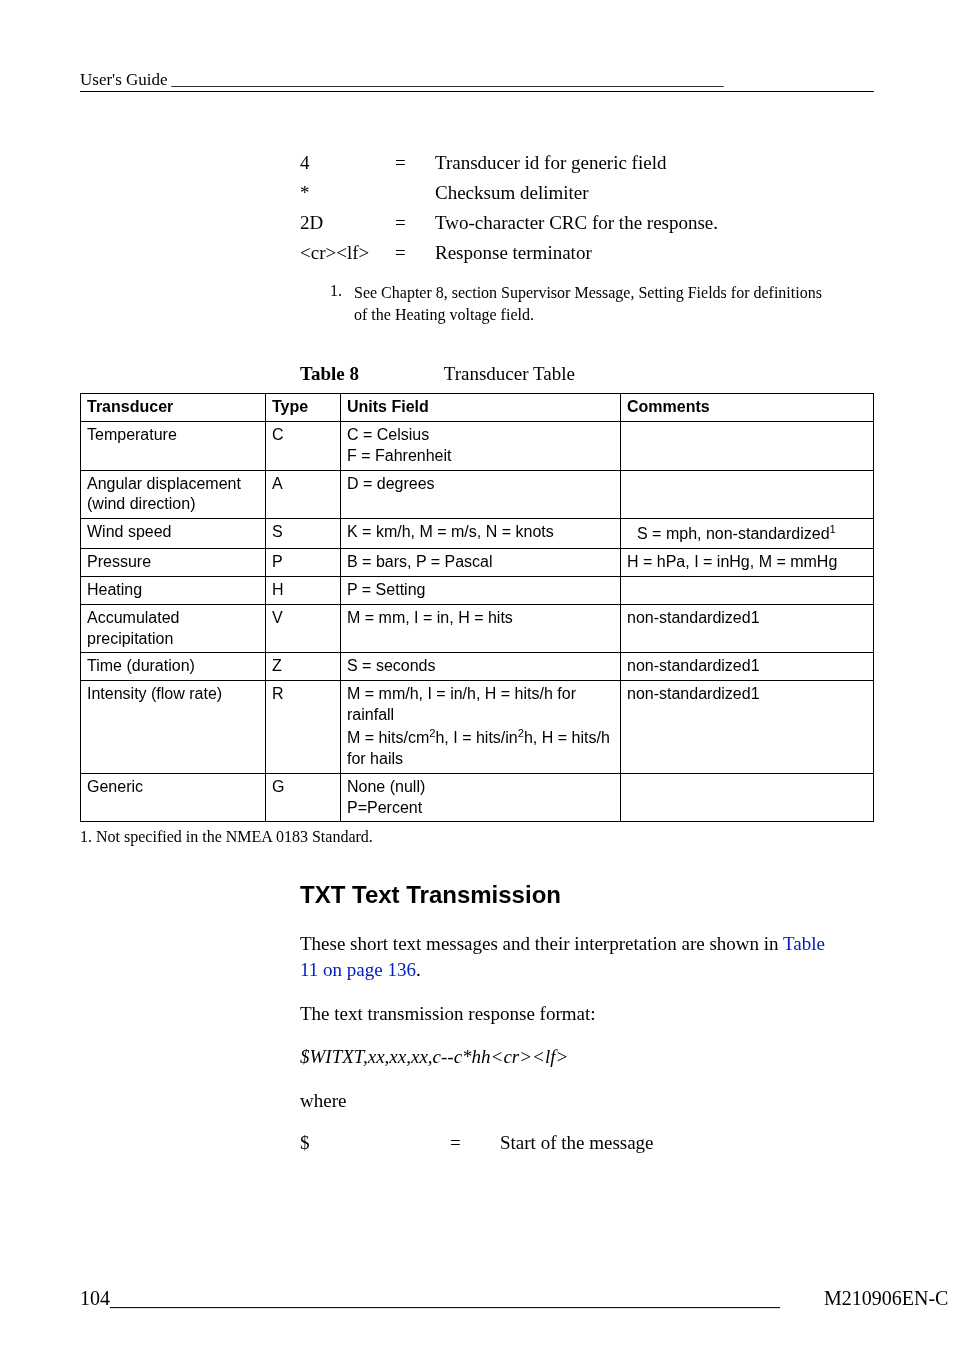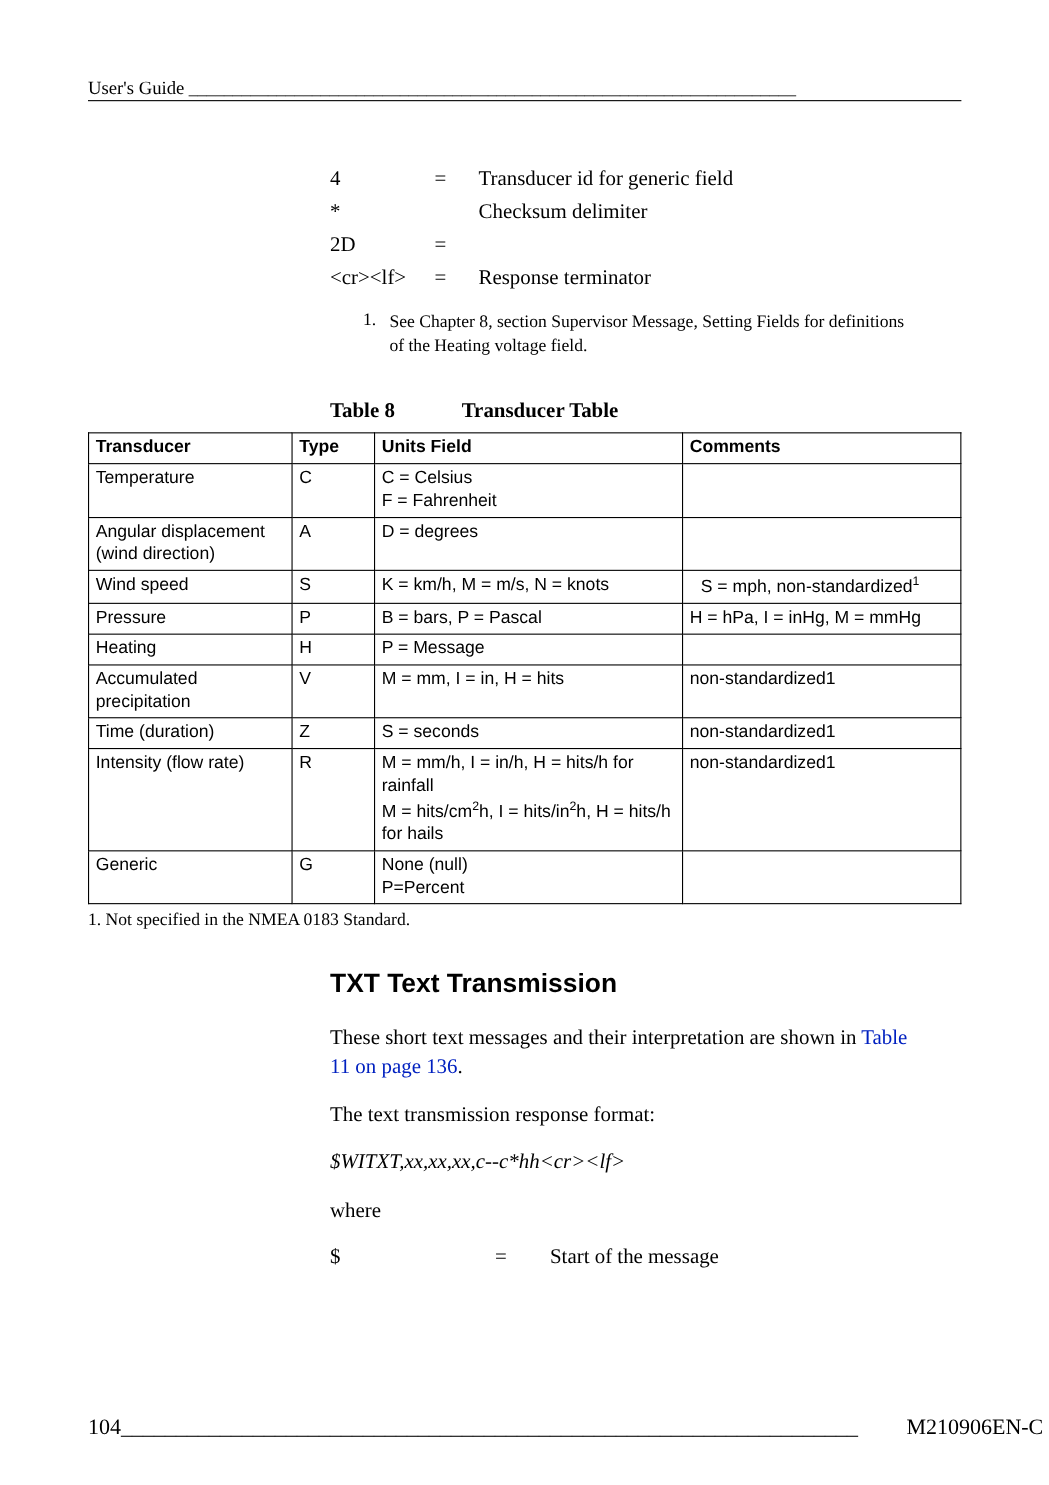--- a/index.html
+++ b/index.html
@@ -24,21 +24,21 @@
   .def-row { display: flex; font-size: 19px; margin-bottom: 8px; }
   .def-term { width: 95px; flex-shrink: 0; }
   .def-eq { width: 40px; flex-shrink: 0; }
   .def-desc { flex: 1; }
   .footnote-list { margin-left: 250px; margin-right: 50px; margin-top: 18px; font-size: 16px; }
   .fn-row { display: flex; }
   .fn-num { width: 24px; flex-shrink: 0; }
   .fn-text { flex: 1; line-height: 1.35; }
   .table-caption { margin-left: 220px; font-size: 19px; margin-top: 38px; margin-bottom: 8px; }
   .table-caption .cap-label { font-weight: bold; display: inline-block; width: 115px; }
-  .table-caption .cap-text { font-weight: bold; }
+  .table-caption .cap-text { font-weight: normal; margin-left: 24px; }
   table.tt {
     border-collapse: collapse;
     width: 100%;
     font-family: Arial, Helvetica, sans-serif;
     font-size: 16px;
   }
   table.tt th, table.tt td {
     border: 1px solid #000;
     padding: 3px 6px;
     text-align: left;
@@ -86,20 +86,21 @@
     <div class="def-desc">Transducer id for generic field</div>
   </div>
   <div class="def-row">
     <div class="def-term">*</div>
     <div class="def-eq"></div>
     <div class="def-desc">Checksum delimiter</div>
   </div>
   <div class="def-row">
     <div class="def-term">2D</div>
     <div class="def-eq">=</div>
+    <div class="def-desc">Two-character CRC for the response.</div>
   </div>
   <div class="def-row">
     <div class="def-term">&lt;cr&gt;&lt;lf&gt;</div>
     <div class="def-eq">=</div>
     <div class="def-desc">Response terminator</div>
   </div>
 </div>
 
 <div class="footnote-list">
   <div class="fn-row">
@@ -151,21 +152,21 @@
     </tr>
     <tr>
       <td>Pressure</td>
       <td>P</td>
       <td>B = bars, P = Pascal</td>
       <td>H = hPa, I = inHg, M = mmHg</td>
     </tr>
     <tr>
       <td>Heating</td>
       <td>H</td>
-      <td>P = Message</td>
+      <td>P = Setting</td>
       <td></td>
     </tr>
     <tr>
       <td>
         <span>Accumulated</span><br>
         <span>precipitation</span>
       </td>
       <td>V</td>
       <td>M = mm, I = in, H = hits</td>
       <td>non-standardized1</td>

